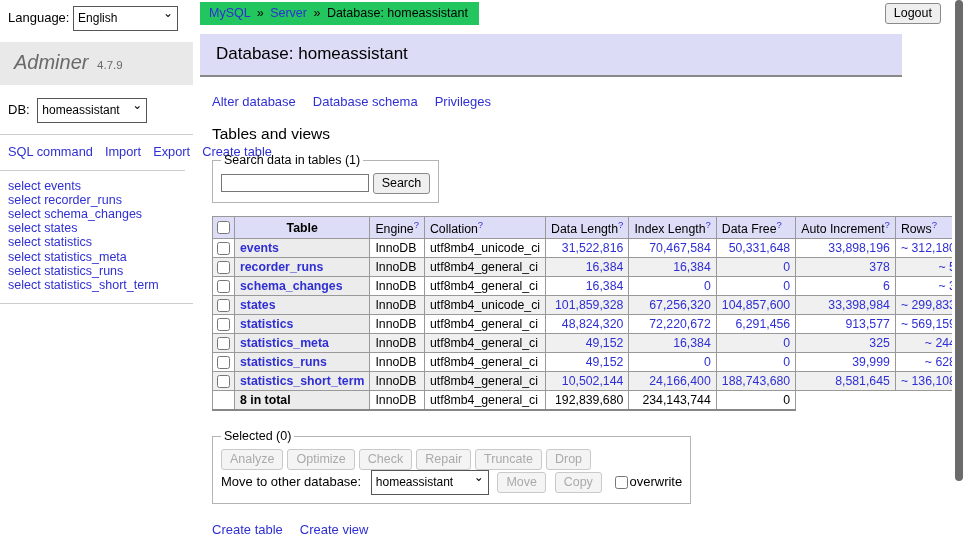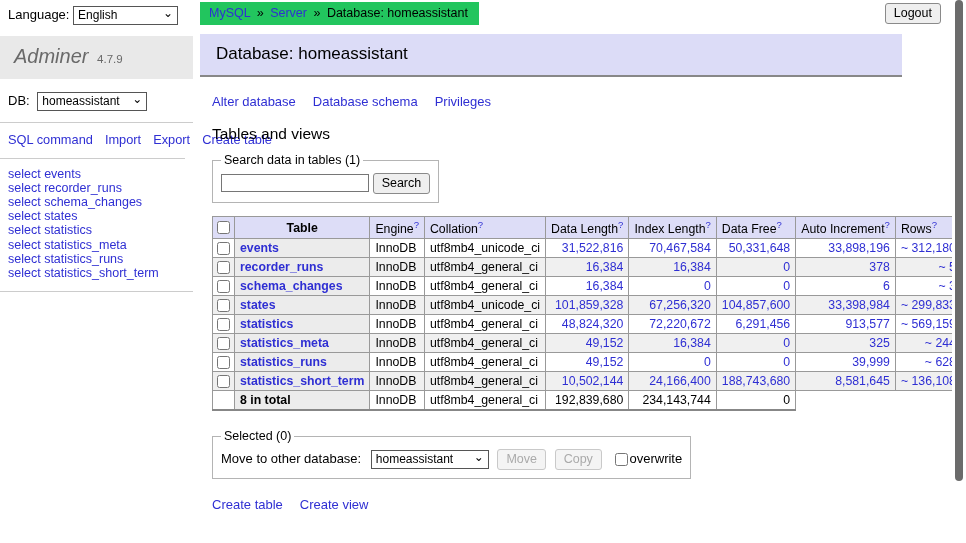--- a/index.html
+++ b/index.html
@@ -24,21 +24,21 @@
   .side-actions a { margin-right: 12px; white-space: nowrap; }
   .side-tables { padding: 8px 8px 11px; border-bottom: 1px solid #ccc; }
   .side-tables a { display:block; font-size: 12.5px; line-height: 1.13; white-space: nowrap; }
 
   
   .select-wrap { position: relative; display: inline-block; vertical-align: middle; }
   .select-wrap select {
     appearance: none; -webkit-appearance: none;
     font-family: "Liberation Sans", sans-serif; font-size: 12px;
     border: 1px solid #555; background: #fff; border-radius: 0;
-    padding: 1px 18px 2px 4px; height: 19px;
+    padding: 1px 18px 2px 4px; height: 25px;
   }
   .select-wrap::after {
     content: "\2304"; position: absolute; right: 5px; top: 0px;
     font-size: 12px; color:#000; pointer-events: none;
   }
   .w105 select { width: 105px; } .w110 select { width: 110px; } .w118 select { width: 118px; }
 
   
   button {
     font-family: "Liberation Sans", sans-serif; font-size: 12.5px;
@@ -317,20 +317,23 @@
           <td>utf8mb4_general_ci</td>
           <td class="num">192,839,680</td>
           <td class="num">234,143,744</td>
           <td class="num">0</td>
         </tr>
       </tbody>
     </table>
 
     <fieldset class="selected-fs">
       <legend>Selected (0)</legend>
+      <div class="btn-row">
+        
+      <button disabled="">Analyze</button><button disabled="">Optimize</button><button disabled="">Check</button><button disabled="">Repair</button><button disabled="">Truncate</button><button disabled="">Drop</button></div>
       <div class="move-row">
         <label class="mv">Move to other database:</label>
         <span class="select-wrap w118">
           <select>
             <option>homeassistant</option>
           </select>
         </span>
         <button disabled="">Move</button>
         <button disabled="">Copy</button>
         <span class="overwrite-wrap">

